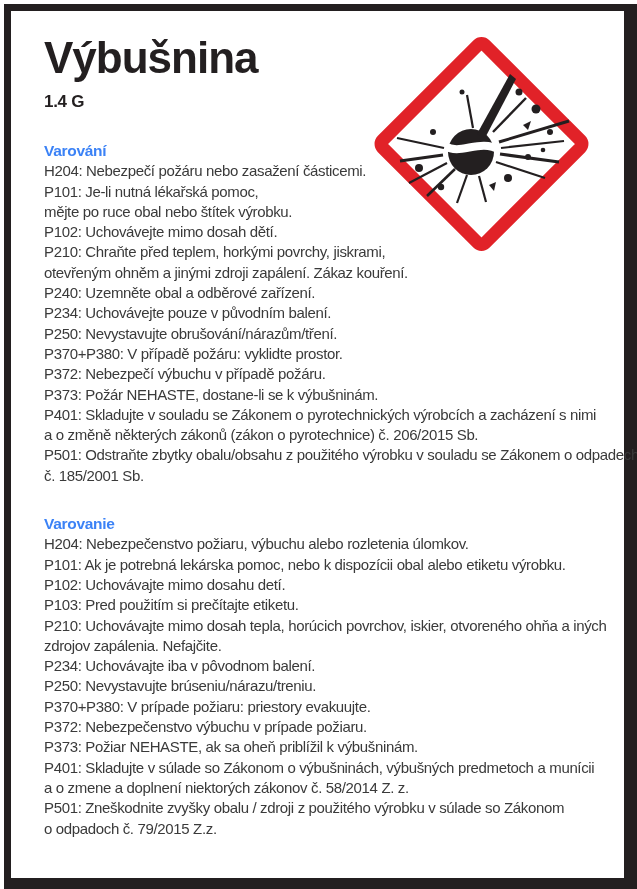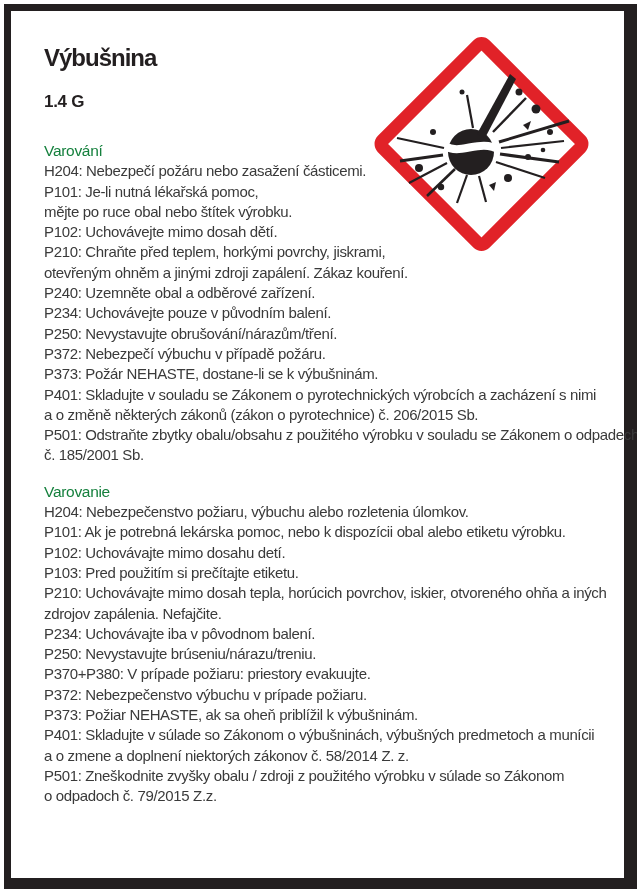--- a/index.html
+++ b/index.html
@@ -19,42 +19,42 @@
     box-sizing: border-box;
     pointer-events: none;
   }
   .content {
     position: absolute;
     top: 0; left: 0; right: 0;
     padding: 37px 16px 0 44px;
   }
   .title {
     margin: 0;
-    font-size: 24px;
+    font-size: 44px;
     line-height: 41px;
     font-weight: bold;
     letter-spacing: -1px;
     color: #231f20;
   }
   .subtitle {
     margin-top: 11px;
     font-size: 17px;
     line-height: 25px;
     font-weight: bold;
     letter-spacing: -0.3px;
     color: #231f20;
   }
   .section-cz { margin-top: 27px; }
-  .section-sk { margin-top: 16px; }
+  .section-sk { margin-top: 28px; }
   .heading {
     font-size: 15.5px;
     line-height: 20.3px;
-    font-weight: normal;
+    font-weight: bold;
     letter-spacing: -0.3px;
-    color: #15803d;
+    color: #3b82f6;
     white-space: nowrap;
   }
   .line {
     font-size: 15px;
     line-height: 20.3px;
     letter-spacing: -0.35px;
     color: #3a3a3a;
     white-space: nowrap;
   }
   .pictogram {
@@ -77,20 +77,21 @@
     <div class="lines">
         <div class="line">H204: Nebezpečí požáru nebo zasažení částicemi.</div>
         <div class="line">P101: Je-li nutná lékařská pomoc,</div>
         <div class="line">mějte po ruce obal nebo štítek výrobku.</div>
         <div class="line">P102: Uchovávejte mimo dosah dětí.</div>
         <div class="line">P210: Chraňte před teplem, horkými povrchy, jiskrami,</div>
         <div class="line">otevřeným ohněm a jinými zdroji zapálení. Zákaz kouření.</div>
         <div class="line">P240: Uzemněte obal a odběrové zařízení.</div>
         <div class="line">P234: Uchovávejte pouze v původním balení.</div>
         <div class="line">P250: Nevystavujte obrušování/nárazům/tření.</div>
+        <div class="line">P370+P380: V případě požáru: vyklidte prostor.</div>
         <div class="line">P372: Nebezpečí výbuchu v případě požáru.</div>
         <div class="line">P373: Požár NEHASTE, dostane-li se k výbušninám.</div>
         <div class="line">P401: Skladujte v souladu se Zákonem o pyrotechnických výrobcích a zacházení s nimi</div>
         <div class="line">a o změně některých zákonů (zákon o pyrotechnice) č. 206/2015 Sb.</div>
         <div class="line">P501: Odstraňte zbytky obalu/obsahu z použitého výrobku v souladu se Zákonem o odpadech</div>
         <div class="line">č. 185/2001 Sb.</div>
       </div>
   </div>
 
   <div class="section section-sk">

